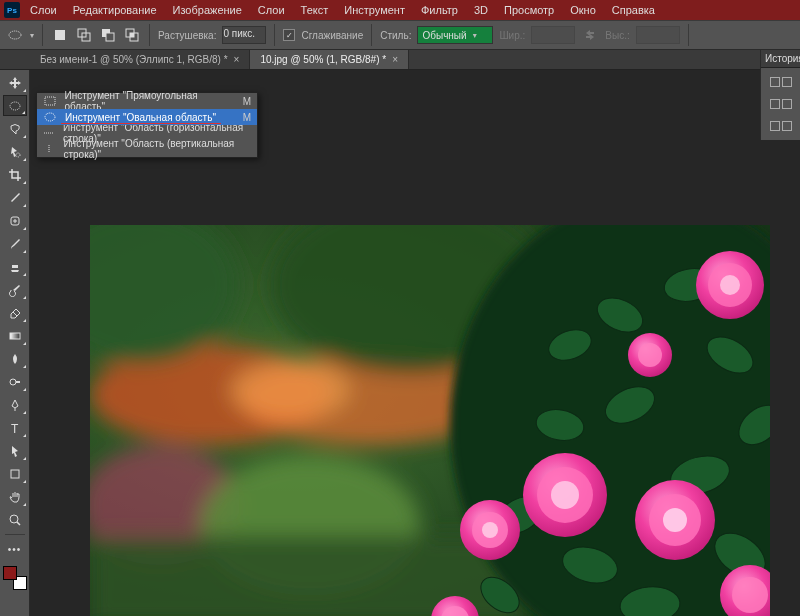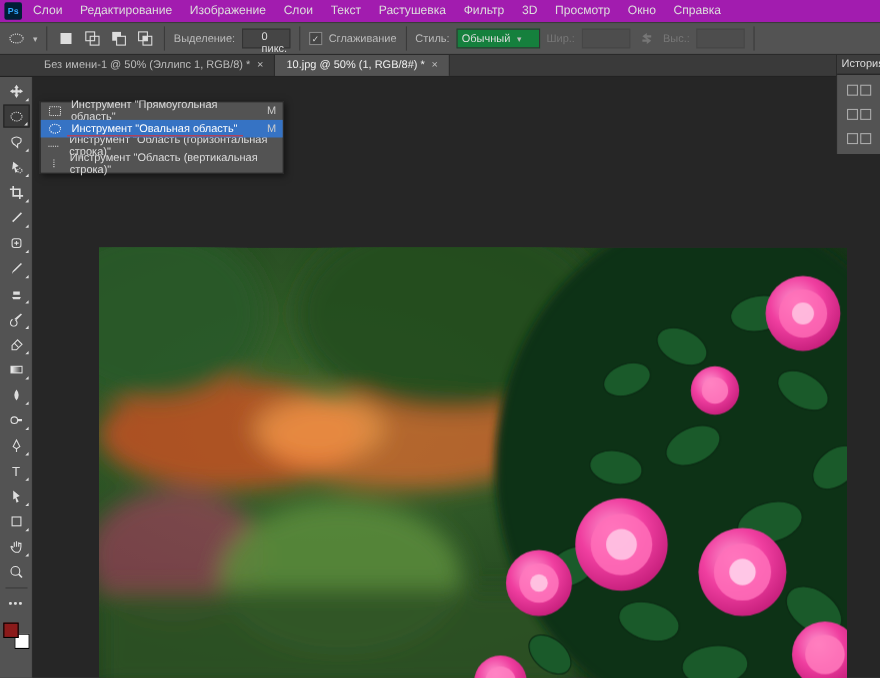--- a/index.html
+++ b/index.html
@@ -1,29 +1,29 @@
 <!DOCTYPE html>
 <html><head>
 <meta charset="utf-8">
 <style>
   * { box-sizing: border-box; margin: 0; padding: 0; font-family: "Segoe UI", Tahoma, sans-serif; user-select: none; }
   body { width: 800px; height: 616px; background: #535353; overflow: hidden; color: #ddd; font-size: 11px; }
 
   
-  .menubar { height: 20px; background: #a21caf; display: flex; align-items: center; padding: 0 4px; gap: 4px; }
+  .menubar { height: 20px; background: #7f1d1d; display: flex; align-items: center; padding: 0 4px; gap: 4px; }
   .ps-badge { width: 16px; height: 16px; background: #001e36; border-radius: 2px; display:flex; align-items:center; justify-content:center; font-size:8px; font-weight:bold; color:#31a8ff; }
   .menu-item { padding: 2px 6px; color: #ddd; cursor: default; }
 
   
   .options { height: 30px; background: #535353; border-top:1px solid #3a3a3a; border-bottom: 1px solid #2a2a2a; display: flex; align-items: center; padding: 0 6px; gap: 6px; }
   .opt-icon { width: 18px; height: 18px; display:flex; align-items:center; justify-content:center; color:#ddd; }
   .divider { width:1px; height:22px; background:#3a3a3a; margin:0 2px; }
   .label { color:#bbb; font-size:10px; }
   .label.disabled { color:#777; }
-  .field { background:#454545; border:1px solid #333; color:#ddd; padding:1px 17px; font-size:10px; width:44px; height:18px; }
+  .field { background:#454545; border:1px solid #333; color:#ddd; padding:1px 0; font-size:10px; width:44px; height:18px; }
   .dropdown { background:#15803d; border:1px solid #333; color:#ddd; padding:1px 6px 1px 4px; font-size:10px; height:18px; display:flex; align-items:center; gap:6px; }
   .dropdown::after { content:"▾"; color:#bbb; font-size:8px; }
   .checkbox { width:12px; height:12px; border:1px solid #888; background:#454545; display:inline-flex; align-items:center; justify-content:center; font-size:8px; color:#ddd; }
   .btn-text { color:#ddd; font-size:10px; padding:2px 6px; }
 
   
   .tabbar { height: 20px; background: #3a3a3a; border-bottom:1px solid #222; display:flex; align-items:stretch; padding-left:30px; }
   .tab { display:flex; align-items:center; gap:6px; padding:0 10px; color:#bbb; font-size:10px; border-right:1px solid #2a2a2a; }
   .tab.active { background:#535353; color:#eee; }
   .tab-close { color:#bbb; font-size:10px; }
@@ -62,21 +62,21 @@
 </head>
 <body>
 
 <div class="menubar">
   <div class="ps-badge">Ps</div>
   <div class="menu-item">Слои</div>
   <div class="menu-item">Редактирование</div>
   <div class="menu-item">Изображение</div>
   <div class="menu-item">Слои</div>
   <div class="menu-item">Текст</div>
-  <div class="menu-item">Растушевка</div>
+  <div class="menu-item">Инструмент</div>
   <div class="menu-item">Фильтр</div>
   <div class="menu-item">3D</div>
   <div class="menu-item">Просмотр</div>
   <div class="menu-item">Окно</div>
   <div class="menu-item">Справка</div>
 </div>
 
 <div class="options">
   <div class="opt-icon">
     <svg width="16" height="16">
@@ -103,21 +103,21 @@
       </svg>
     </div>
   <div class="opt-icon">
       <svg width="14" height="14">
         <rect x="1" y="1" width="8" height="8" fill="none" stroke="#ddd"></rect>
         <rect x="5" y="5" width="8" height="8" fill="none" stroke="#ddd"></rect>
         <rect x="5" y="5" width="4" height="4" fill="#ddd"></rect>
       </svg>
     </div>
   <div class="divider"></div>
-  <span class="label">Выделение:</span>
+  <span class="label">Растушевка:</span>
   <div class="field">0 пикс.</div>
   <div class="divider"></div>
   <span class="checkbox">✓</span>
   <span class="label">Сглаживание</span>
   <div class="divider"></div>
   <span class="label">Стиль:</span>
   <div class="dropdown" style="width:76px">
       <span>Обычный</span>
     </div>
   <span class="label disabled">Шир.:</span>

